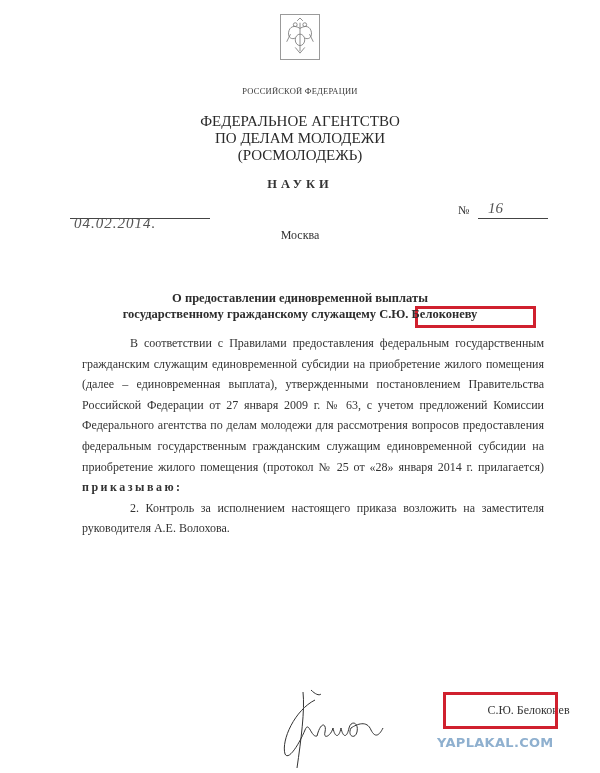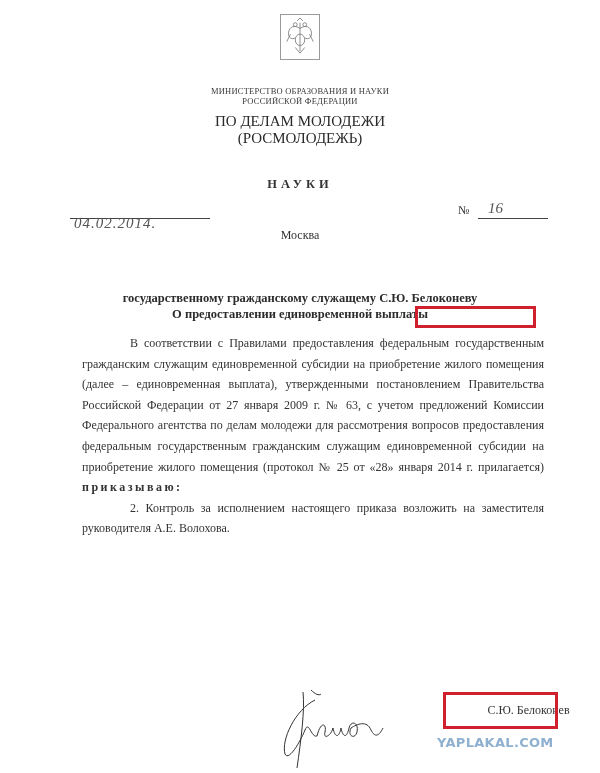--- a/index.html
+++ b/index.html
@@ -80,47 +80,47 @@
       <ellipse cx="20" cy="26" rx="5" ry="6"></ellipse>
       <path d="M15 34 L20 40 L25 34"></path>
       <circle cx="15" cy="10" r="2"></circle>
       <circle cx="25" cy="10" r="2"></circle>
       <path d="M17 6 L20 3 L23 6"></path>
     </g>
   </svg>
 </div>
 
 <div class="abs ministry">
-  <div>МИНИСТЕРСТВО ОБРАЗОВАНИЯ И НАУКИ</div>
   <div>РОССИЙСКОЙ ФЕДЕРАЦИИ</div>
 </div>
 
 <div class="abs agency">
+  <div>ФЕДЕРАЛЬНОЕ АГЕНТСТВО</div>
   <div>ПО ДЕЛАМ МОЛОДЕЖИ</div>
   <div>(РОСМОЛОДЕЖЬ)</div>
 </div>
 
 <div class="abs order-title">НАУКИ</div>
 
 <div class="abs date-line">
   <span class="date-value">04.02.2014.</span>
 </div>
 
 <div class="abs num-label">№</div>
 <div class="abs num-line">
   <span class="num-value">16</span>
 </div>
 
 <div class="abs city">Москва</div>
 
 <div class="abs redbox" style="left:415px; top:306px; width:121px; height:22px;"></div>
 
 <div class="abs subject">
+  <div>О предоставлении единовременной выплаты</div>
   <div><span>государственному гражданскому служащему</span> <span class="hl">С.Ю. Белоконеву</span></div>
-  <div>О предоставлении единовременной выплаты</div>
 </div>
 
 <div class="abs body-text">
   <p><span>В соответствии с Правилами предоставления федеральным государственным гражданским служащим единовременной субсидии на приобретение жилого помещения (далее – единовременная выплата), утвержденными постановлением Правительства Российской Федерации от 27 января 2009 г. № 63, с учетом предложений Комиссии Федерального агентства по делам молодежи для рассмотрения вопросов предоставления федеральным государственным гражданским служащим единовременной субсидии на приобретение жилого помещения (протокол № 25 от «28» января 2014 г. прилагается)</span> <span class="spaced">приказываю:</span></p>
   <p>2. Контроль за исполнением настоящего приказа возложить на заместителя руководителя А.Е. Волохова.</p>
 </div>
 
 <div class="abs signature">
   <svg viewBox="0 0 120 90" width="120" height="90">
     <g fill="none" stroke="#333" stroke-width="1">

